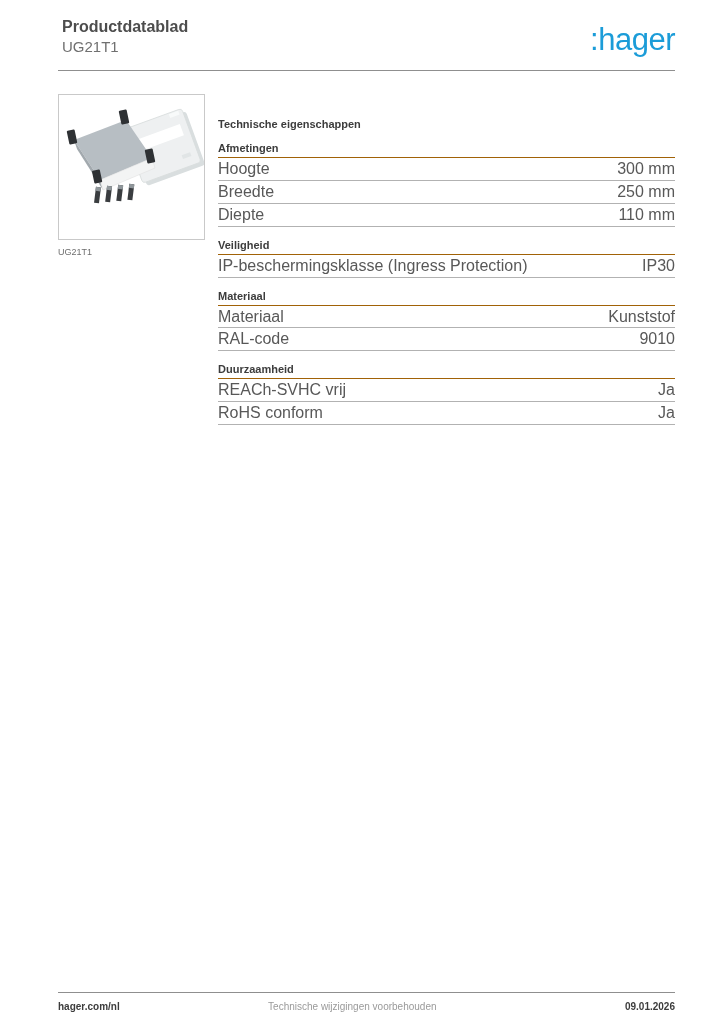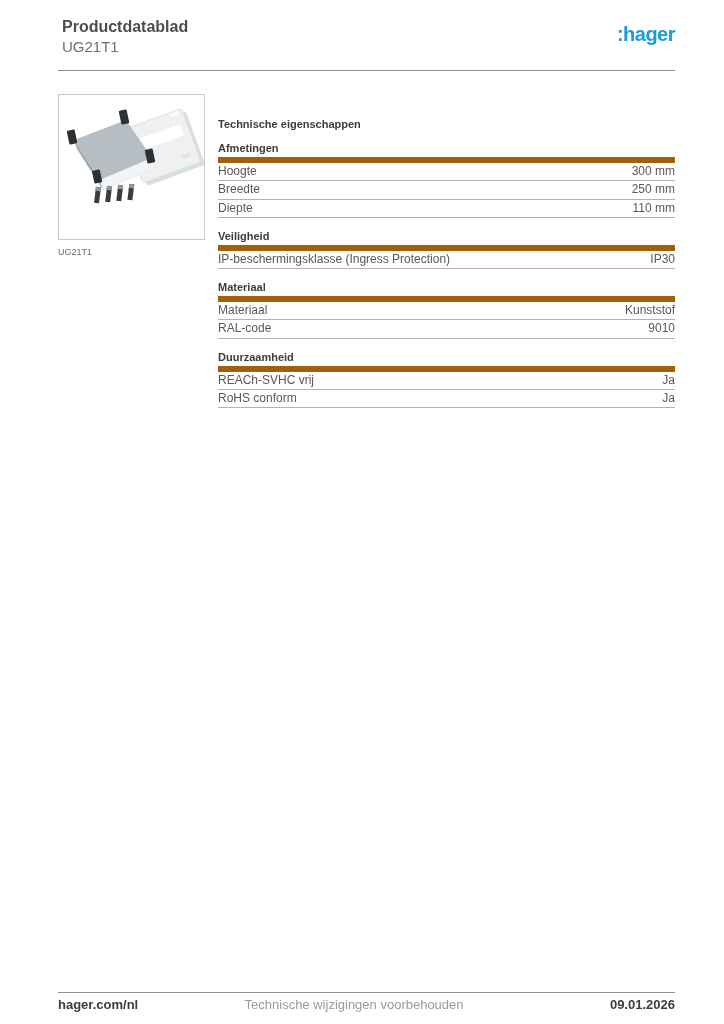--- a/index.html
+++ b/index.html
@@ -11,49 +11,49 @@
     font-family: "Liberation Sans", sans-serif;
     color: #3c3c3c;
     overflow: hidden;
   }
   .header {
     position: absolute; left: 62px; right: 49px; top: 17px;
     display: flex; justify-content: space-between; align-items: flex-start;
   }
   .doc-title { font-size: 16px; font-weight: bold; color: #4d4d4d; line-height: 1.25; }
   .doc-subtitle { font-size: 15px; font-weight: normal; color: #707070; line-height: 1.3; }
-  .logo { font-size: 20px; font-weight: bold; color: #1b9cd8; letter-spacing: -0.5px; line-height: 1; margin-top: 7px; }
+  .logo { font-size: 31px; font-weight: normal; color: #1b9cd8; letter-spacing: -0.5px; line-height: 1; margin-top: 7px; }
   .header-rule { position: absolute; left: 58px; right: 49px; top: 70px; border-top: 1px solid #8f8f8f; }
 
   .main { position: absolute; left: 58px; right: 49px; top: 94px; display: flex; }
   .left-col { width: 160px; flex: none; }
   .img-box { width: 147px; height: 146px; border: 1px solid #c9c9c9; background: #ffffff; overflow: hidden; }
   .img-caption { margin-top: 7px; font-size: 9px; color: #6e6e6e; }
 
   .right-col { flex: 1; min-width: 0; }
   .product-name { font-size: 11px; font-weight: bold; color: #3c3c3c; margin-top: 2px; }
   .tech-title { font-size: 11px; font-weight: bold; color: #3c3c3c; margin-top: 24px; }
   .group { margin-top: 12px; }
   .group-title {
     font-size: 11px; font-weight: bold; color: #3c3c3c;
-    padding-bottom: 3px; border-bottom: 6px solid #a16207;
+    padding-bottom: 3px; border-bottom: 1px solid #a16207;
   }
   .row {
     display: flex; justify-content: space-between; align-items: baseline;
-    font-size: 12px; color: #585858; line-height: 1.15;
+    font-size: 16px; color: #585858; line-height: 1.15;
     padding: 2px 0 1.5px 0; border-bottom: 1px solid #b2b2b2; gap: 8px;
   }
   .row .lbl { text-align: left; }
   .row .val { text-align: right; white-space: nowrap; padding-left: 12px; margin-left: 20px; }
 
   .footer-rule { position: absolute; left: 58px; right: 49px; bottom: 31px; border-top: 1px solid #8f8f8f; }
   .footer {
     position: absolute; left: 58px; right: 49px; bottom: 12px;
     display: flex; justify-content: space-between; align-items: center;
-    font-size: 13px;
+    font-size: 10px;
   }
   .footer-left  { font-weight: bold; color: #3c3c3c; text-decoration: none; }
   .footer-center { color: #9a9a9a; }
   .footer-right { font-weight: bold; color: #3c3c3c; padding-left: 40px; }
 </style>
 </head>
 <body>
 
 <div class="page">
 

